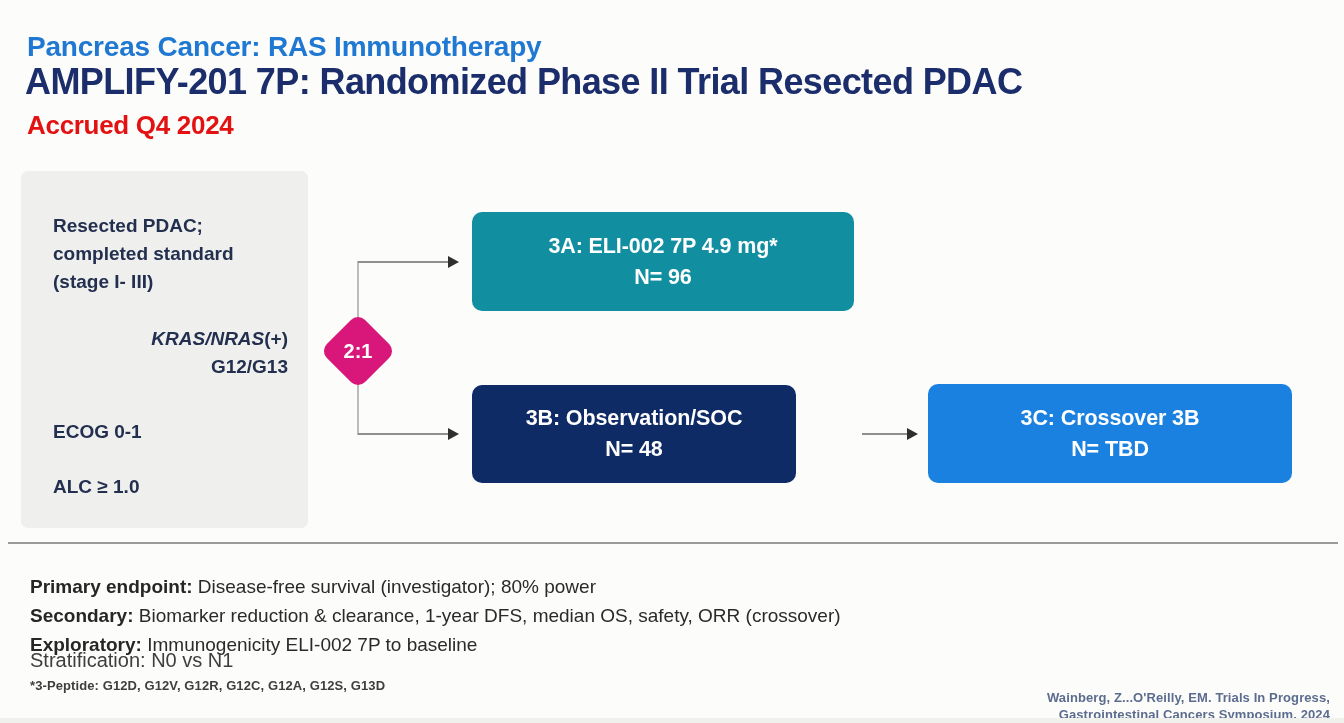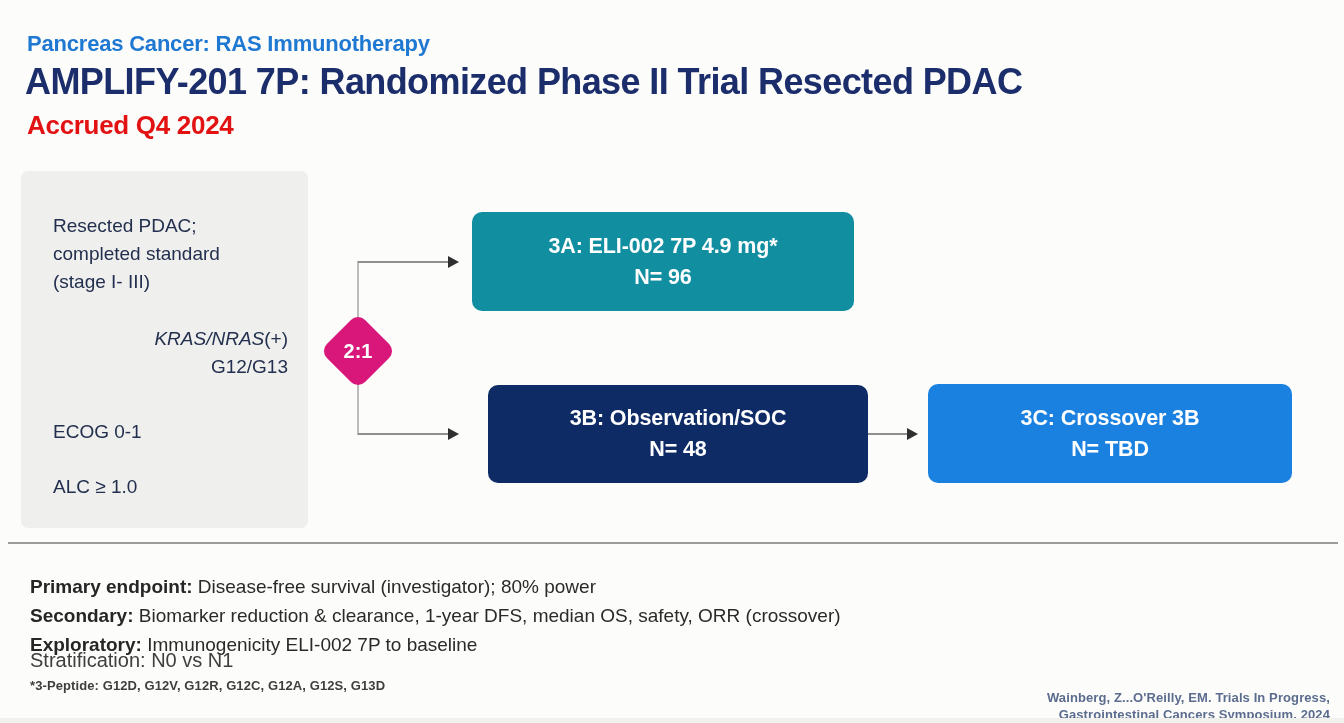--- a/index.html
+++ b/index.html
@@ -5,29 +5,29 @@
   html,body{margin:0;padding:0;}
   body{
     width:1344px;height:723px;position:relative;overflow:hidden;
     background:#fcfcfa;
     font-family:"Liberation Sans","DejaVu Sans",sans-serif;
     -webkit-font-smoothing:antialiased;
   }
   .abs{position:absolute;}
 
   
-  .kicker{left:27px;top:31px;font-size:22px;font-weight:700;color:#1f78d1;letter-spacing:-0.2px;}
+  .kicker{left:27px;top:31px;font-size:28px;font-weight:700;color:#1f78d1;letter-spacing:-0.2px;}
   .title{left:25px;top:61px;font-size:36px;font-weight:700;color:#1b2d6b;letter-spacing:-0.6px;}
   .accrual{left:27px;top:110px;font-size:26px;font-weight:700;color:#e31212;letter-spacing:-0.3px;}
 
   
   .elig-box{
     left:21px;top:171px;width:287px;height:357px;
     background:#efefed;border-radius:7px;
-    color:#222f4e;font-size:19px;font-weight:400;line-height:28px;
+    color:#222f4e;font-size:19px;font-weight:700;line-height:28px;
     box-sizing:border-box;padding:41px 20px 0 32px;
   }
   .elig-box .para{margin:0 0 0 0;}
   .elig-box .p2{margin-top:29px;text-align:right;}
   .elig-box .p3{margin-top:37px;}
   .elig-box .p4{margin-top:27px;}
   .gene{font-style:italic;}
 
   
   .vline{left:357px;top:261px;width:2px;height:174px;background:#bcbcbc;}
@@ -48,21 +48,21 @@
   }
   .diamond span{transform:rotate(-45deg);color:#ffffff;font-size:20px;font-weight:700;}
 
   
   .arm{
     border-radius:10px;color:#ffffff;font-weight:700;font-size:21.5px;line-height:31px;
     display:flex;flex-direction:column;align-items:center;justify-content:center;text-align:center;
     letter-spacing:-0.1px;
   }
   .arm-3a{left:472px;top:212px;width:382px;height:99px;background:#118ea0;}
-  .arm-3b{left:472px;top:385px;width:380px;height:98px;background:#0e2b66;margin-left:16px;}
+  .arm-3b{left:472px;top:385px;width:324px;height:98px;background:#0e2b66;}
   .arm-3c{left:928px;top:384px;width:364px;height:99px;background:#1a81e0;justify-content:center;}
 
   
   .divider{left:8px;top:542px;width:1330px;height:2px;background:#9b9b9b;}
 
   
   .endpoints{left:30px;top:560px;font-size:19px;color:#2a2a2a;line-height:29px;margin-top:12px;}
   .endpoints b{font-weight:700;color:#262626;}
   .strat{left:30px;top:648px;font-size:20px;color:#3e3e3e;line-height:24px;font-weight:400;}
   .footnote{left:30px;top:678px;font-size:13px;color:#3e3e3e;font-weight:700;letter-spacing:0.1px;}

